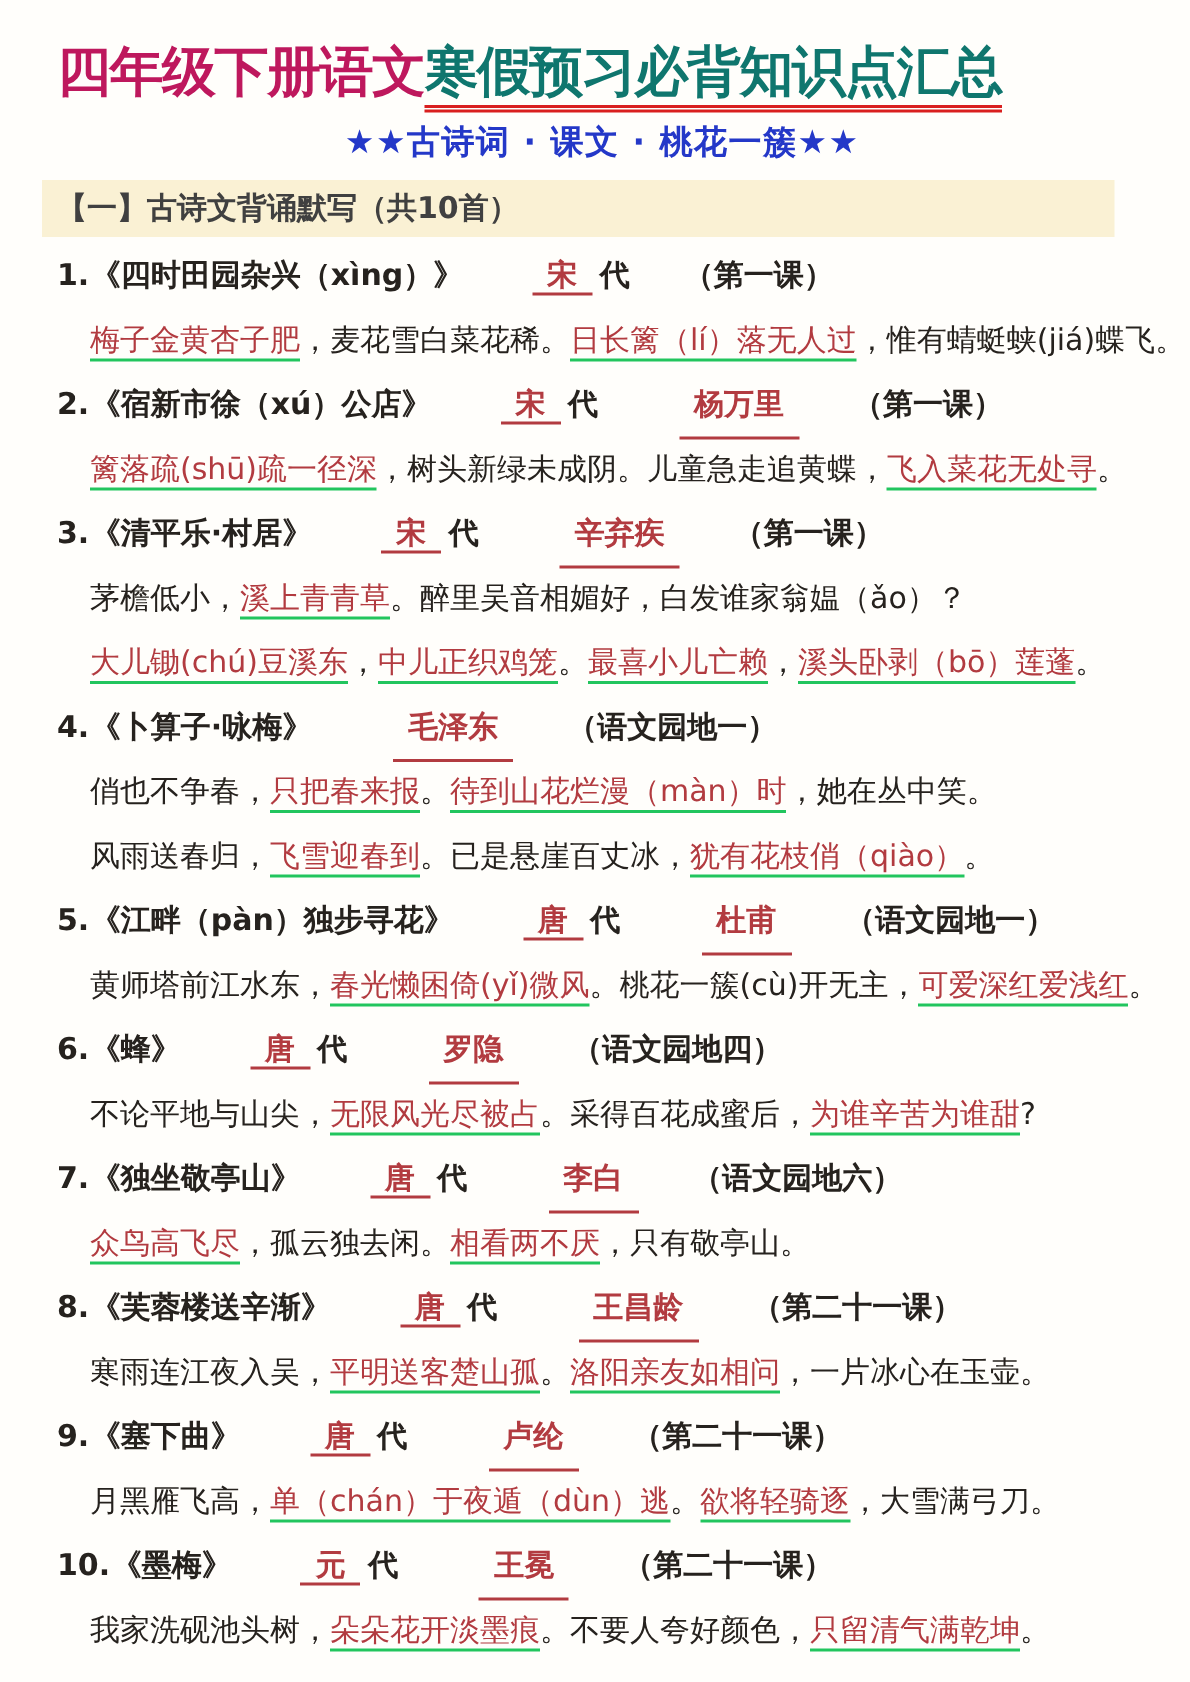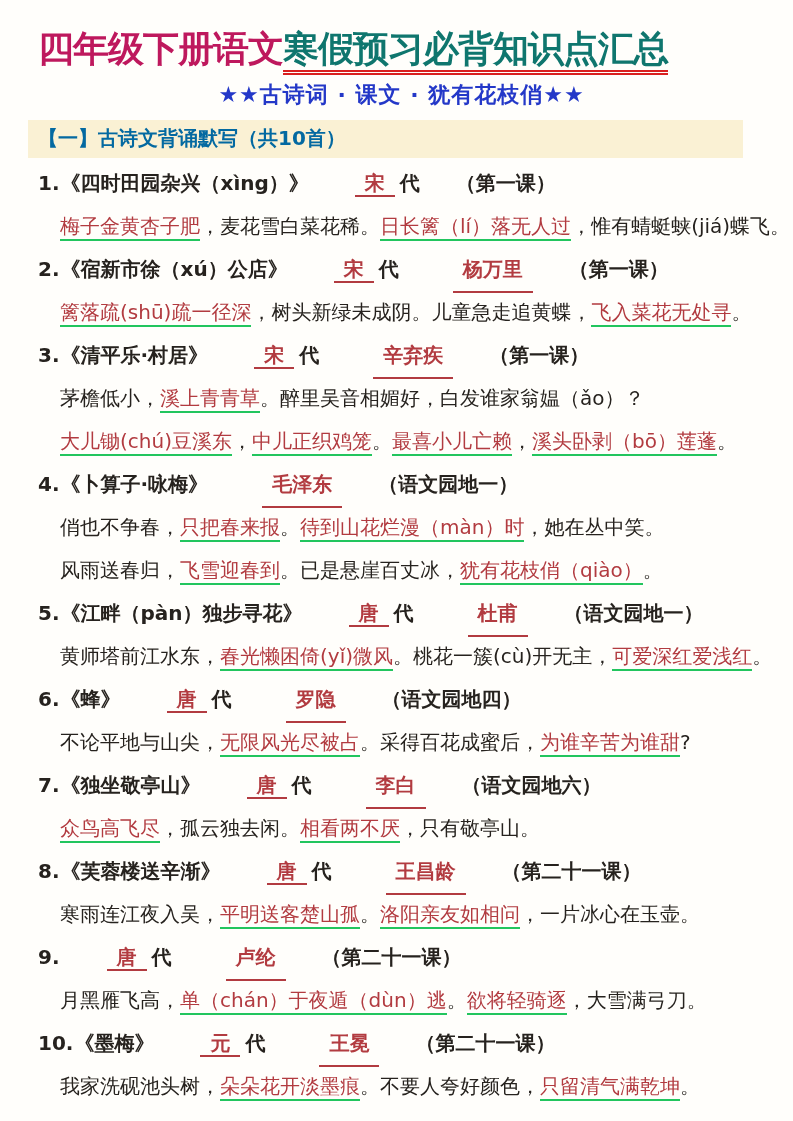--- a/index.html
+++ b/index.html
@@ -23,21 +23,21 @@
     padding-bottom:1px;
   }
 
   .subtitle {
     text-align:center; color:#2438c8; font-weight:bold;
     font-size:22px; margin-top:9px; letter-spacing:1px;
   }
 
   .section-bar {
     margin:10px 0 4px -10px;
-    background:#faf1d4; color:#0369a1;
+    background:#faf1d4; color:#404040;
     font-weight:bold; font-size:20px;
     padding:5px 10px 6px 10px;
     width:715px; box-sizing:border-box;
   }
 
   .poem-head {
     display:flex; align-items:baseline;
     height:43px; line-height:43px;
     font-size:20px; font-weight:600; white-space:nowrap;
   }
@@ -63,21 +63,21 @@
     padding-bottom:1px;
   }
 </style>
 </head>
 <body>
 
 <div class="page">
   <div class="title-line">
     <span class="title-black">四年级下册语文</span><span class="title-red">寒假预习必背知识点汇总</span>
   </div>
-  <div class="subtitle">★★古诗词 · 课文 · 犹有花枝俏★★</div>
+  <div class="subtitle">★★古诗词 · 课文 · 桃花一簇★★</div>
   <div class="section-bar">【一】古诗文背诵默写（共10首）</div>
   <div id="poems">
       <div class="poem">
         <div class="poem-head">
           <span class="ph-num">1.</span>
           <span class="ph-title">《四时田园杂兴（xìng）》</span>
           <span class="ph-dyn"><span class="u pad red">宋</span><span class="dyn-suffix">代</span></span>
           <span class="ph-lesson">（第一课）</span>
         </div>
         <div class="verse"><span class="seg red-u">梅子金黄杏子肥</span><span class="seg">，麦花雪白菜花稀。</span><span class="seg red-u">日长篱（lí）落无人过</span><span class="seg">，惟有蜻蜓蛱(jiá)蝶飞。</span></div>
@@ -149,20 +149,21 @@
           <span class="ph-title">《芙蓉楼送辛渐》</span>
           <span class="ph-dyn"><span class="u pad red">唐</span><span class="dyn-suffix">代</span></span>
           <span class="ph-author u pad red">王昌龄</span>
           <span class="ph-lesson">（第二十一课）</span>
         </div>
         <div class="verse"><span class="seg">寒雨连江夜入吴，</span><span class="seg red-u">平明送客楚山孤</span><span class="seg">。</span><span class="seg red-u">洛阳亲友如相问</span><span class="seg">，一片冰心在玉壶。</span></div>
       </div>
       <div class="poem">
         <div class="poem-head">
           <span class="ph-num">9.</span>
+          <span class="ph-title">《塞下曲》</span>
           <span class="ph-dyn"><span class="u pad red">唐</span><span class="dyn-suffix">代</span></span>
           <span class="ph-author u pad red">卢纶</span>
           <span class="ph-lesson">（第二十一课）</span>
         </div>
         <div class="verse"><span class="seg">月黑雁飞高，</span><span class="seg red-u">单（chán）于夜遁（dùn）逃</span><span class="seg">。</span><span class="seg red-u">欲将轻骑逐</span><span class="seg">，大雪满弓刀。</span></div>
       </div>
       <div class="poem">
         <div class="poem-head">
           <span class="ph-num">10.</span>
           <span class="ph-title">《墨梅》</span>

